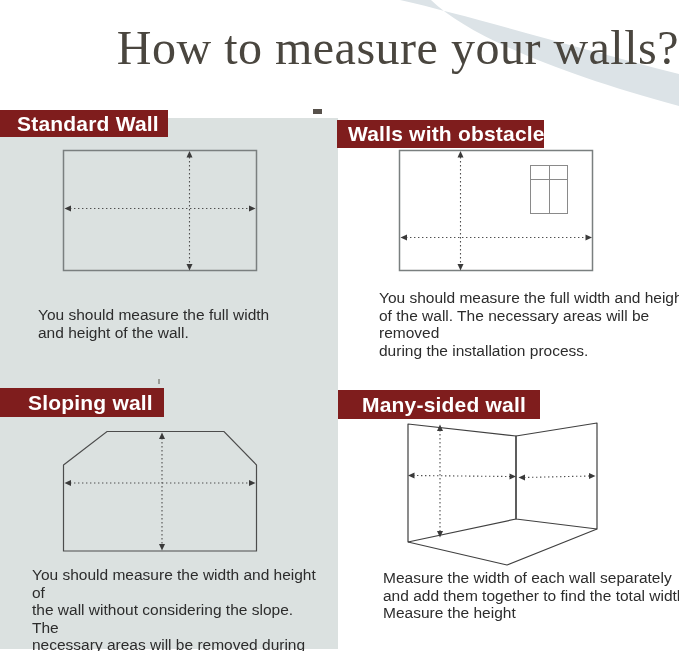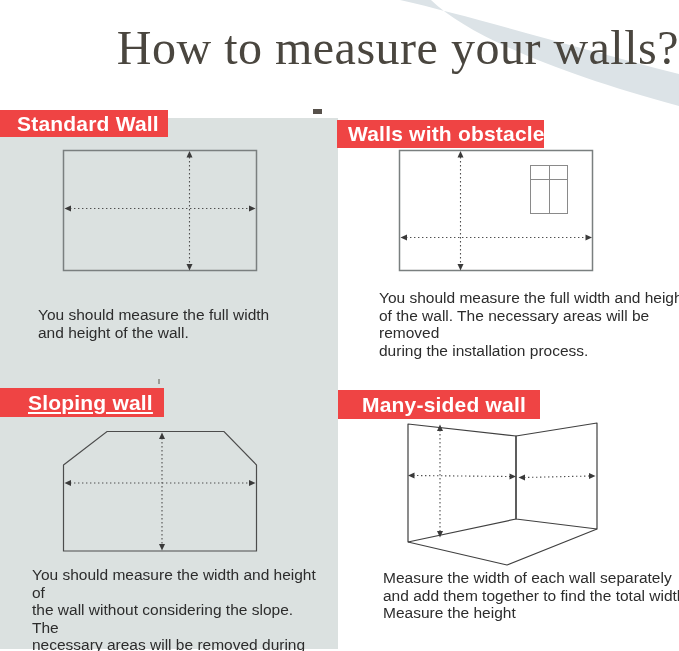--- a/index.html
+++ b/index.html
@@ -34,32 +34,32 @@
     position: absolute;
     left: 0; top: 118px;
     width: 338px; height: 531px;
     background: #dbe1e0;
     z-index: 1;
   }
 
   
   .bar {
     position: absolute;
-    background: #ef4444;
+    background: #7f1d1d;
     color: #ffffff;
     font-size: 21px;
     font-weight: 600;
     letter-spacing: 0.2px;
     line-height: 27px;
     white-space: nowrap;
     z-index: 3;
   }
   #bar-standard  { left: 0;     top: 110px; width: 168px; height: 27px; padding-left: 17px; box-sizing: border-box; }
   #bar-obstacles { left: 337px; top: 120px; width: 207px; height: 28px; padding-left: 11px; box-sizing: border-box; line-height: 28px; }
-  #bar-sloping   { left: 0;     top: 388px; width: 164px; height: 29px; padding-left: 28px; box-sizing: border-box; line-height: 29px; text-decoration: underline; }
+  #bar-sloping   { left: 0;     top: 388px; width: 164px; height: 29px; padding-left: 28px; box-sizing: border-box; line-height: 29px; }
   #bar-many     { left: 338px; top: 390px; width: 202px; height: 29px; padding-left: 24px; box-sizing: border-box; line-height: 29px; }
 
   .diagram { position: absolute; z-index: 2; }
   #diagram-standard  { left: 55px;  top: 144px; }
   #diagram-obstacles { left: 392px; top: 144px; }
   #diagram-sloping   { left: 55px;  top: 423px; }
   #diagram-many      { left: 395px; top: 413px; }
 
   .desc {
     position: absolute;

